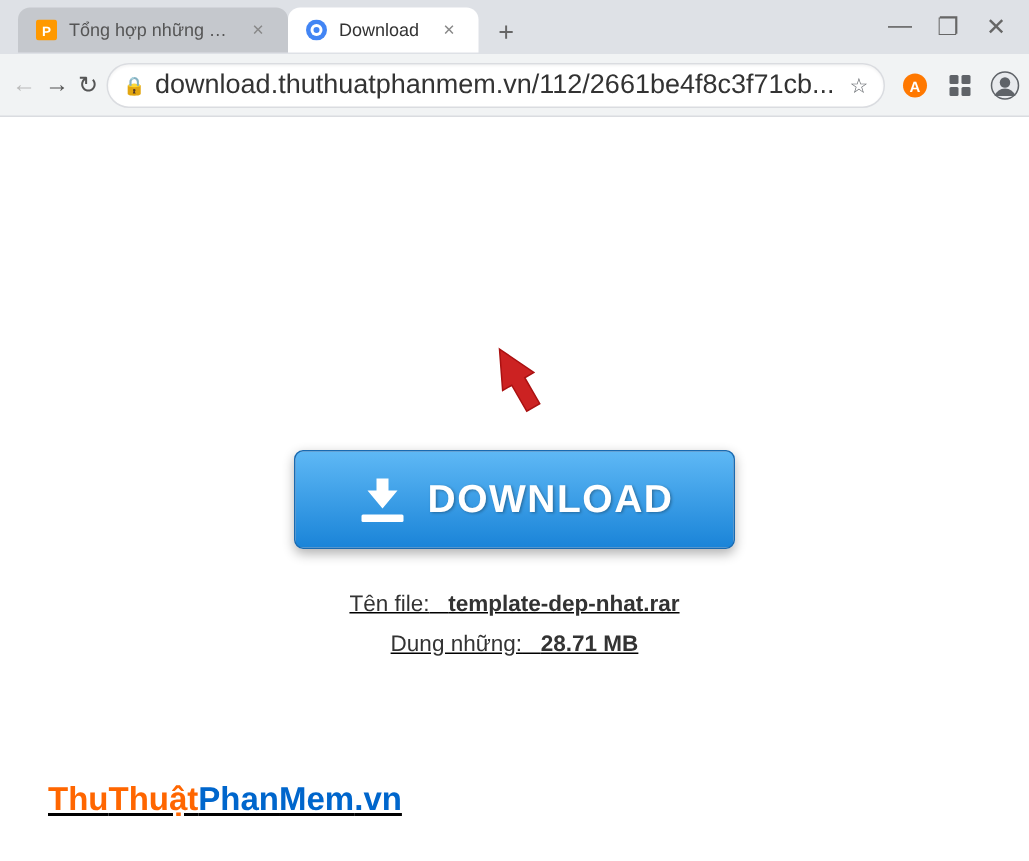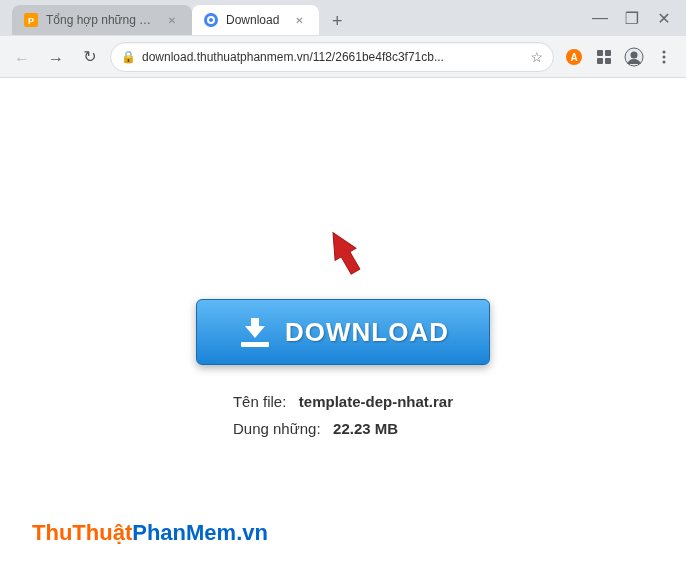--- a/index.html
+++ b/index.html
@@ -20,21 +20,21 @@
     .win-minimize { background: transparent; border: none; font-size: 16px; color: #666; cursor: pointer; width: 28px; height: 28px; display: flex; align-items: center; justify-content: center; }
     .win-maximize { background: transparent; border: none; font-size: 16px; color: #666; cursor: pointer; width: 28px; height: 28px; display: flex; align-items: center; justify-content: center; }
     .win-close-x { background: transparent; border: none; font-size: 16px; color: #666; cursor: pointer; width: 28px; height: 28px; display: flex; align-items: center; justify-content: center; }
 
     
     .toolbar { background: #f1f3f4; height: 42px; display: flex; align-items: center; padding: 0 8px; gap: 6px; border-bottom: 1px solid #dadce0; }
     .nav-btn { width: 28px; height: 28px; border-radius: 50%; background: transparent; border: none; cursor: pointer; display: flex; align-items: center; justify-content: center; color: #555; font-size: 16px; }
     .nav-btn.disabled { color: #bbb; cursor: default; }
     .address-bar { flex: 1; height: 30px; background: white; border-radius: 15px; display: flex; align-items: center; padding: 0 10px; gap: 6px; border: 1px solid #dadce0; box-shadow: inset 0 1px 2px rgba(0,0,0,0.05); }
     .lock-icon { color: #5f6368; font-size: 12px; }
-    .address-text { font-size: 12px; color: #333; flex: 1; white-space: nowrap; overflow: hidden; text-overflow: ellipsis; }
+    .address-text { font-size: 18px; color: #333; flex: 1; white-space: nowrap; overflow: hidden; text-overflow: ellipsis; }
     .star-icon { color: #5f6368; font-size: 14px; cursor: pointer; margin-left: 4px; }
     .toolbar-icons { display: flex; align-items: center; gap: 2px; }
     .toolbar-icon-btn { width: 28px; height: 28px; border-radius: 50%; background: transparent; border: none; cursor: pointer; display: flex; align-items: center; justify-content: center; color: #555; font-size: 16px; }
 
     
     .page-content { background: white; flex: 1; display: flex; flex-direction: column; align-items: center; justify-content: center; padding: 20px; position: relative; overflow: hidden; }
 
     
     .arrow-container { margin-bottom: 10px; }
 
@@ -47,28 +47,28 @@
       align-items: center;
       gap: 12px;
       cursor: pointer;
       box-shadow: 0 3px 8px rgba(0,0,0,0.3);
       border: 1px solid #1a6ab0;
     }
     .download-icon-svg { width: 36px; height: 36px; }
     .download-btn-text { font-size: 26px; font-weight: bold; color: white; letter-spacing: 1px; text-shadow: 1px 1px 2px rgba(0,0,0,0.3); }
 
     
-    .file-info { margin-top: 28px; text-align: left; }
+    .file-info { margin-top: 28px; text-align: center; text-decoration: underline; }
     .file-name-row { font-size: 15px; color: #333; margin-bottom: 10px; }
     .file-name-row strong { font-weight: bold; color: #333; }
     .file-size-row { font-size: 15px; color: #333; }
     .file-size-row strong { font-weight: bold; color: #333; }
 
     
-    .branding { position: absolute; bottom: 28px; left: 32px; font-size: 22px; font-weight: bold; }
+    .branding { position: absolute; bottom: 28px; left: 32px; font-size: 22px; font-weight: bold; text-decoration: underline; }
     .brand-thu { color: #ff6600; }
     .brand-thuat { color: #ff6600; }
     .brand-phan { color: #0066cc; }
     .brand-mem { color: #0066cc; }
     .brand-vn { color: #0066cc; }
 
     
     .tabs-row { display: flex; align-items: flex-end; flex: 1; padding-left: 4px; }
   </style>
 </head>
@@ -180,21 +180,21 @@
 
     <div class="file-info">
       <div class="file-name-row">
         <span>Tên file:</span>
         &nbsp;
         <strong>template-dep-nhat.rar</strong>
       </div>
       <div class="file-size-row">
         <span>Dung những:</span>
         &nbsp;
-        <strong>22.23 MB</strong>
+        <strong>28.71 MB</strong>
       </div>
     </div>
 
     <div class="branding">
       <span class="brand-thu">Thu</span><span class="brand-thuat">Thuật</span><span class="brand-phan">Phan</span><span class="brand-mem">Mem</span><span class="brand-vn">.vn</span>
     </div>
 
   </div>
 </div>
 

